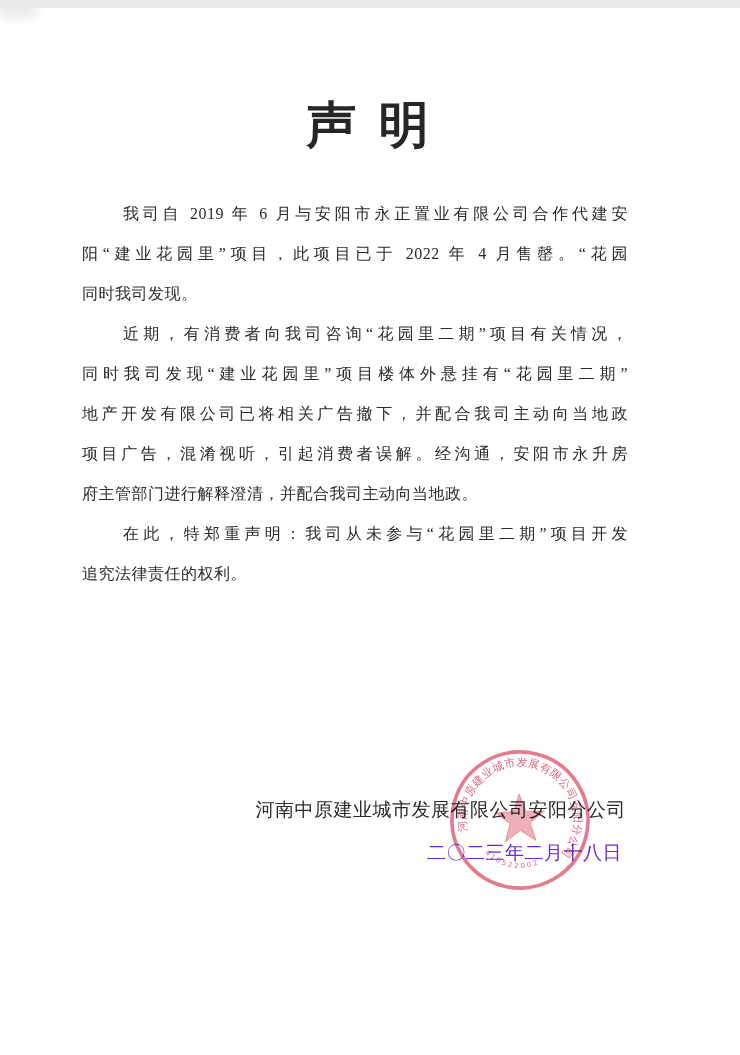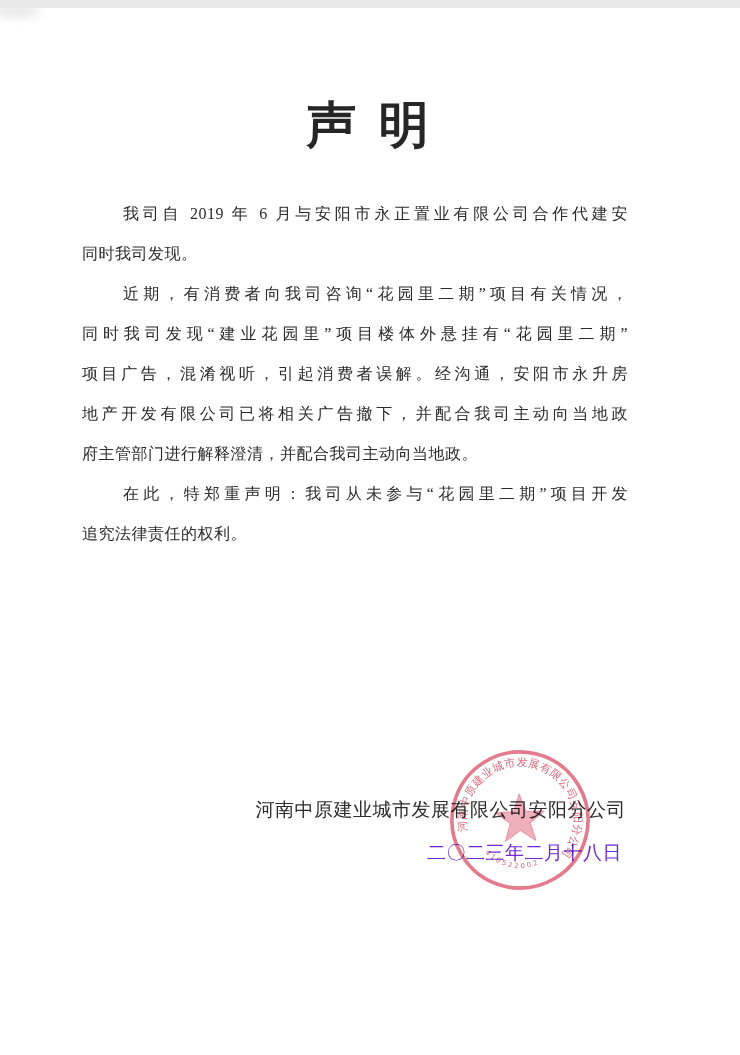--- a/index.html
+++ b/index.html
@@ -64,27 +64,28 @@
 <div class="page">
 
   <div class="corner-smudge"></div>
 
   <div class="doc-title">声 明</div>
 
   <div class="doc-body">
 
   <div class="paragraph">
         <div class="line fill indent">我司自 2019 年 6 月与安阳市永正置业有限公司合作代建安</div>
+        <div class="line fill">阳“建业花园里”项目，此项目已于 2022 年 4 月售罄。“花园</div>
         <div class="line">同时我司发现。</div>
       </div>
       <div class="paragraph">
         <div class="line fill indent">近期，有消费者向我司咨询“花园里二期”项目有关情况，</div>
         <div class="line fill">同时我司发现“建业花园里”项目楼体外悬挂有“花园里二期”</div>
+        <div class="line fill">地产开发有限公司已将相关广告撤下，并配合我司主动向当地政</div>
         <div class="line fill">项目广告，混淆视听，引起消费者误解。经沟通，安阳市永升房</div>
-        <div class="line fill">地产开发有限公司已将相关广告撤下，并配合我司主动向当地政</div>
         <div class="line">府主管部门进行解释澄清，并配合我司主动向当地政。</div>
       </div>
       <div class="paragraph">
         <div class="line fill indent">在此，特郑重声明：我司从未参与“花园里二期”项目开发</div>
         <div class="line">追究法律责任的权利。</div>
       </div>
     </div>
 
   <div class="signature-company">河南中原建业城市发展有限公司安阳分公司</div>
 

